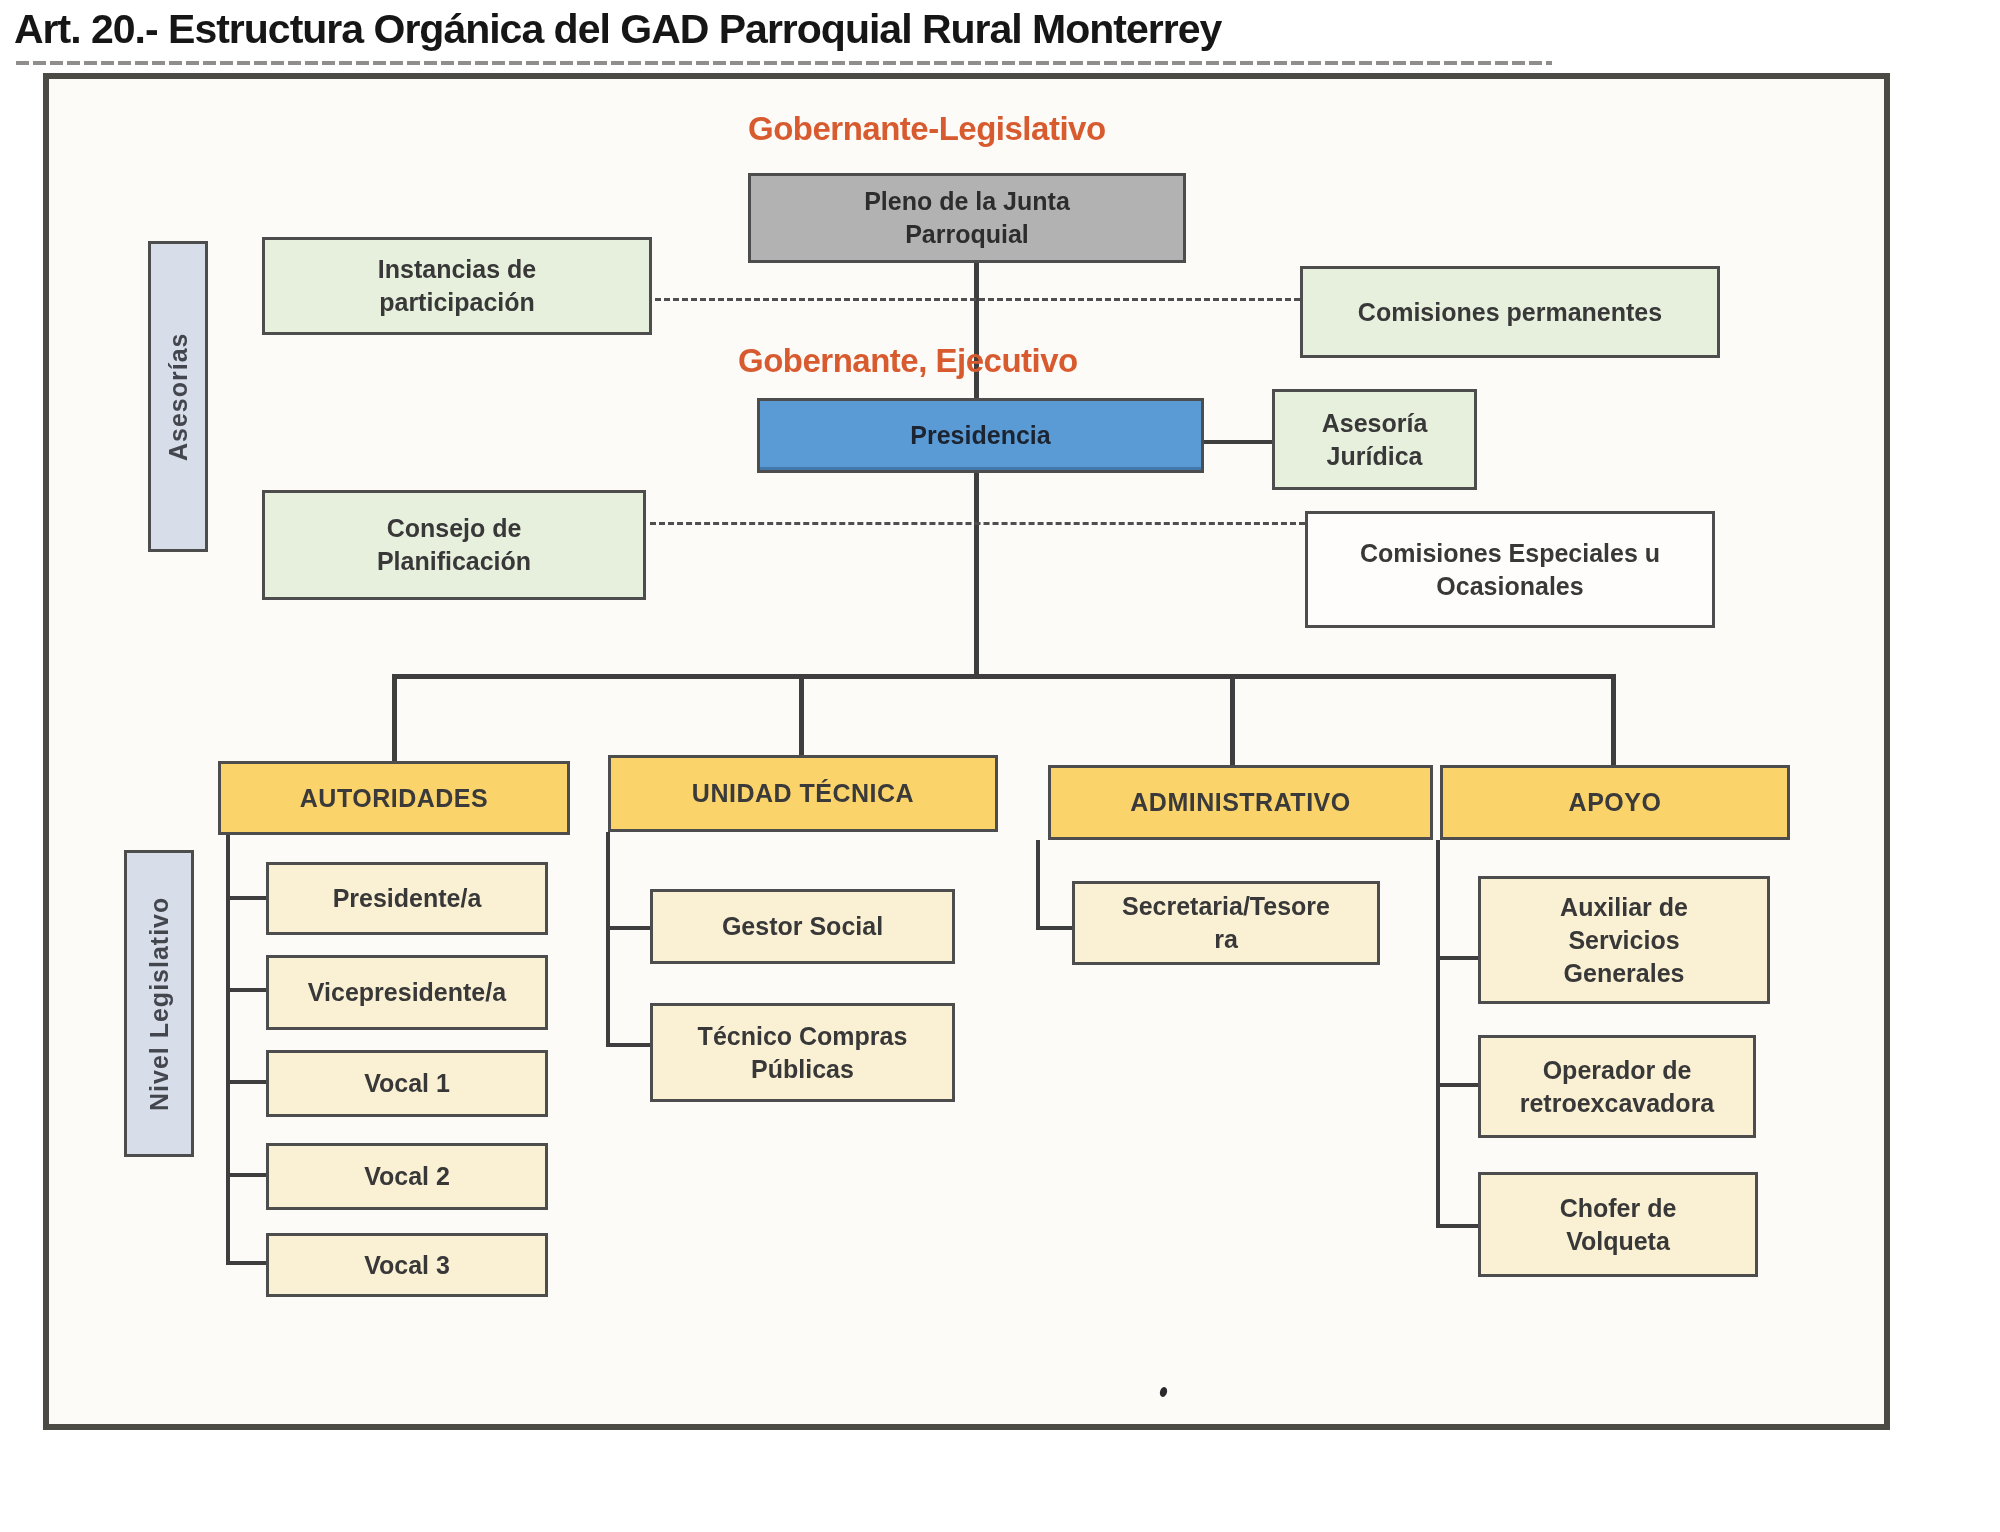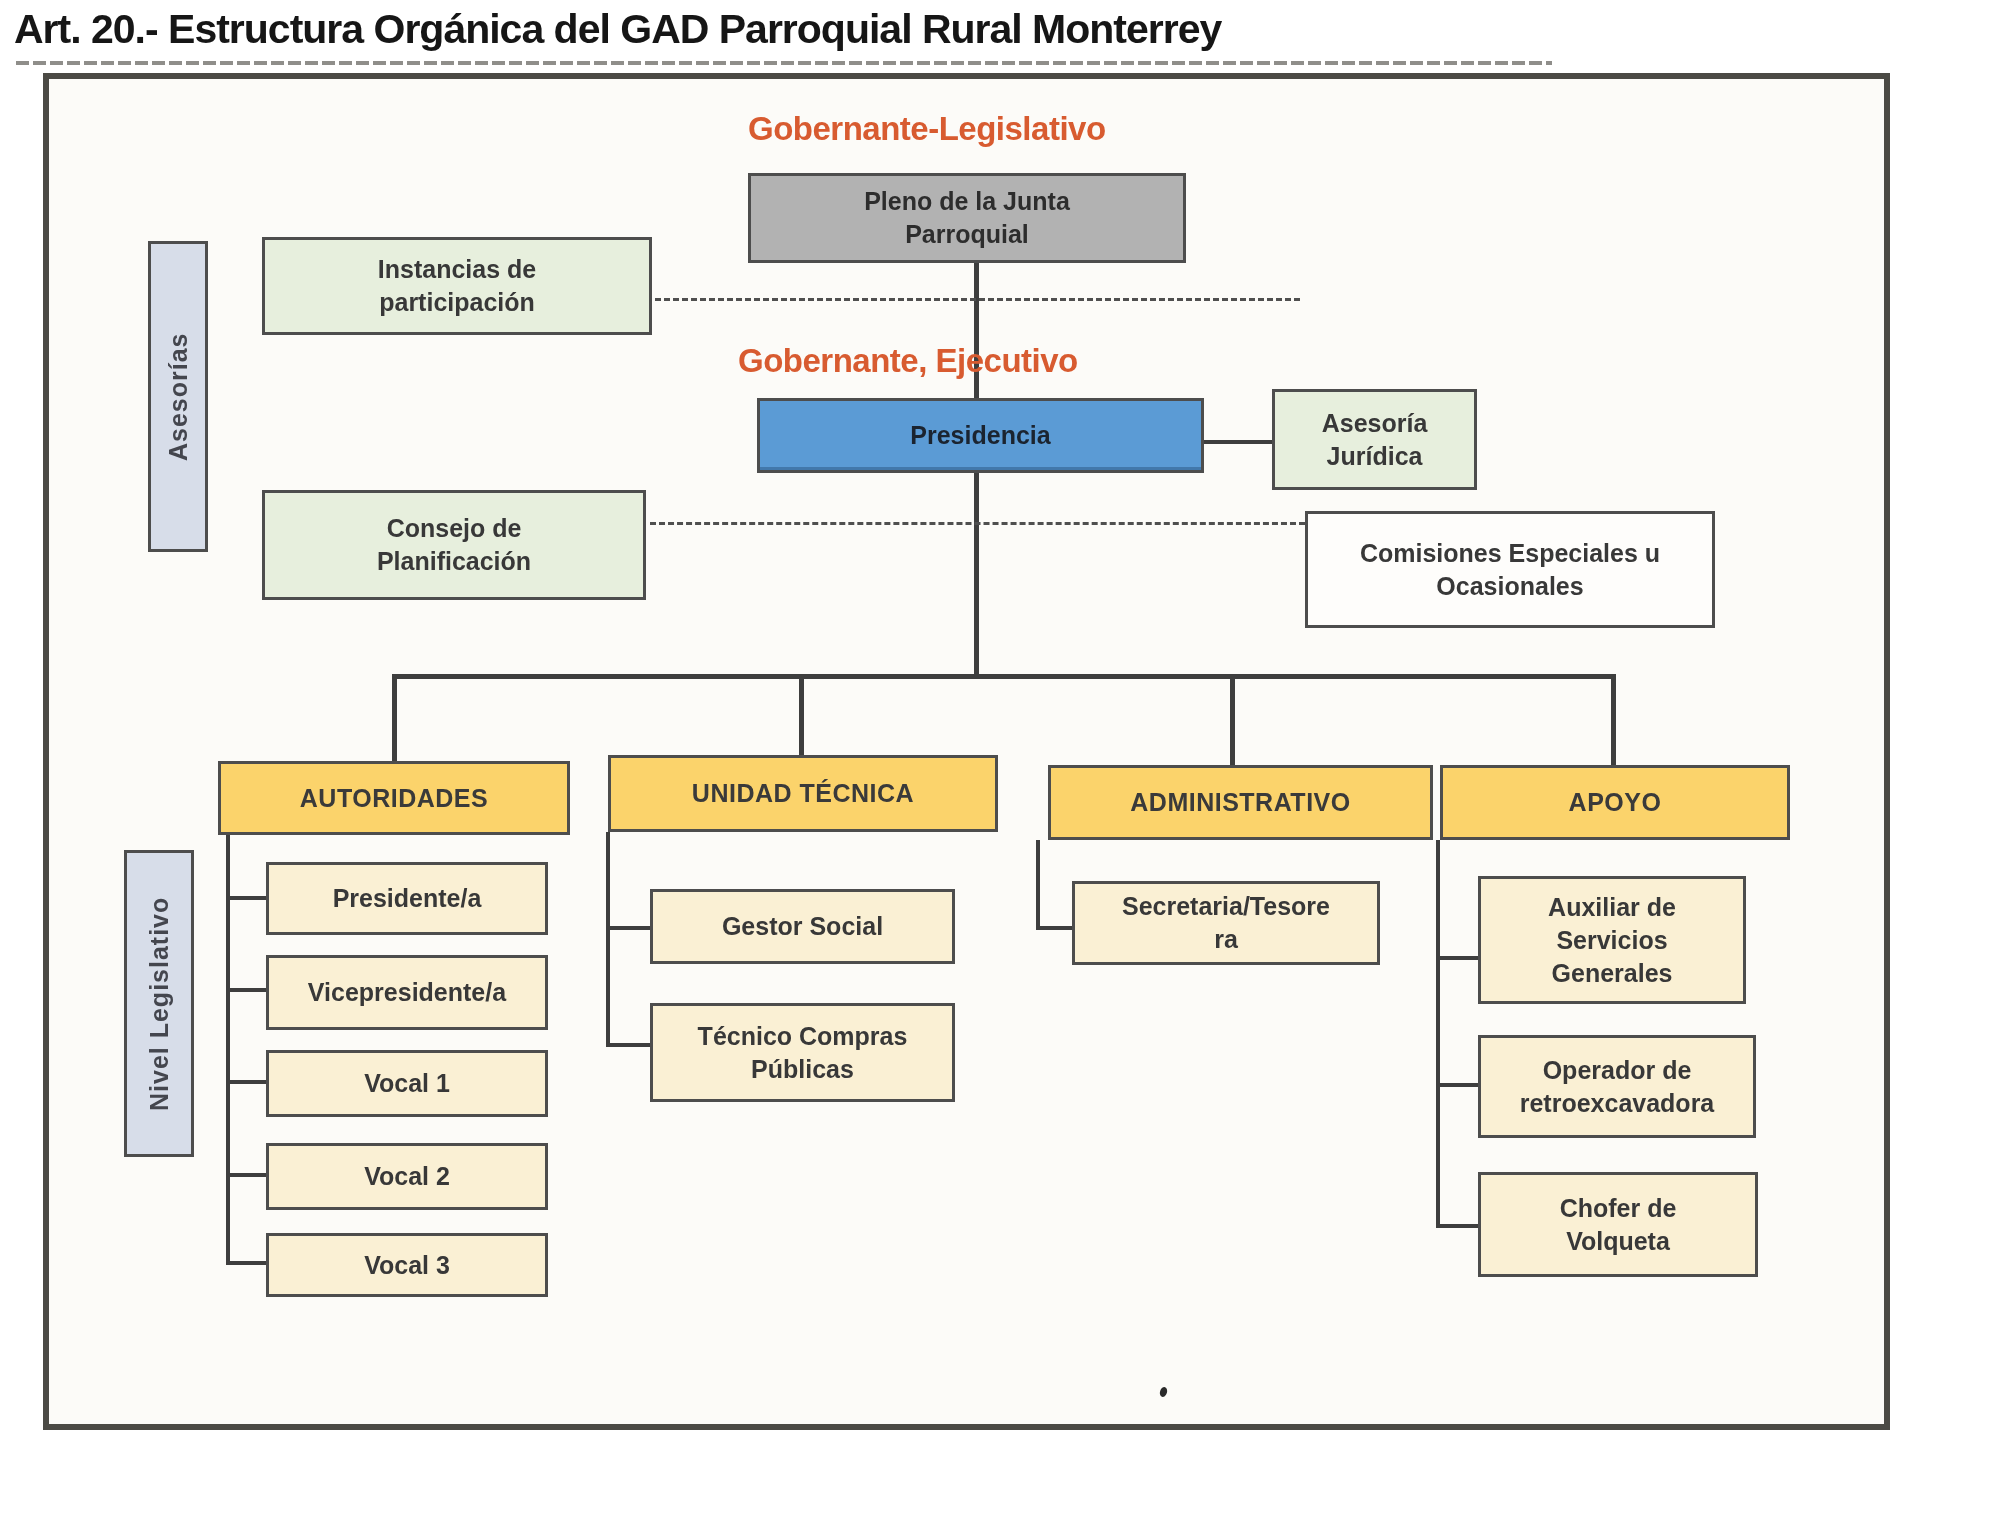--- a/index.html
+++ b/index.html
@@ -86,20 +86,21 @@
   <div class="line" style="left:1438px;top:956px;width:40px;height:4px;"></div>
   <div class="line" style="left:1438px;top:1083px;width:40px;height:4px;"></div>
   <div class="line" style="left:1438px;top:1224px;width:40px;height:4px;"></div>
 
   <div class="accent-label" style="left:748px;top:110px;width:438px;">Gobernante-Legislativo</div>
   <div class="accent-label" style="left:738px;top:342px;width:460px;">Gobernante, Ejecutivo</div>
 
   <div class="node gray" style="left:748px;top:173px;width:438px;height:90px;padding:0 80px;">Pleno de la Junta Parroquial</div>
   <div class="node vlabel" style="left:148px;top:241px;width:60px;height:311px;">Asesorías</div>
   <div class="node green" style="left:262px;top:237px;width:390px;height:98px;padding:0 60px;">Instancias de participación</div>
+  <div class="node green" style="left:1300px;top:266px;width:420px;height:92px;">Comisiones permanentes</div>
   <div class="node blue" style="left:757px;top:398px;width:447px;height:75px;">Presidencia</div>
   <div class="node green" style="left:1272px;top:389px;width:205px;height:101px;padding:0 30px;">Asesoría Jurídica</div>
   <div class="node green" style="left:262px;top:490px;width:384px;height:110px;padding:0 70px;">Consejo de Planificación</div>
   <div class="node white" style="left:1305px;top:511px;width:410px;height:117px;padding:0 40px;">Comisiones Especiales u Ocasionales</div>
 
   <div class="node yellow" style="left:218px;top:761px;width:352px;height:74px;">AUTORIDADES</div>
   <div class="node yellow" style="left:608px;top:755px;width:390px;height:77px;">UNIDAD TÉCNICA</div>
   <div class="node yellow" style="left:1040px;top:765px;width:385px;height:75px;margin-left:8px;">ADMINISTRATIVO</div>
   <div class="node yellow" style="left:1440px;top:765px;width:350px;height:75px;">APOYO</div>
 
@@ -109,19 +110,19 @@
   <div class="node cream" style="left:266px;top:955px;width:282px;height:75px;text-align:center;">Vicepresidente/a</div>
   <div class="node cream" style="left:266px;top:1050px;width:282px;height:67px;">Vocal 1</div>
   <div class="node cream" style="left:266px;top:1143px;width:282px;height:67px;">Vocal 2</div>
   <div class="node cream" style="left:266px;top:1233px;width:282px;height:64px;">Vocal 3</div>
 
   <div class="node cream" style="left:650px;top:889px;width:305px;height:75px;">Gestor Social</div>
   <div class="node cream" style="left:650px;top:1003px;width:305px;height:99px;padding:0 20px;">Técnico Compras Públicas</div>
 
   <div class="node cream breakall" style="left:1072px;top:881px;width:308px;height:84px;padding:0 45px;">Secretaria/Tesorera</div>
 
-  <div class="node cream" style="left:1478px;top:876px;width:268px;height:128px;padding:0 45px;">Auxiliar de Servicios Generales</div>
+  <div class="node cream" style="left:1478px;top:876px;width:292px;height:128px;padding:0 45px;">Auxiliar de Servicios Generales</div>
   <div class="node cream" style="left:1478px;top:1035px;width:278px;height:103px;padding:0 18px;">Operador de retroexcavadora</div>
   <div class="node cream" style="left:1478px;top:1172px;width:280px;height:105px;padding:0 55px;">Chofer de Volqueta</div>
 
   <div class="speck" style="left:1160px;top:1387px;"></div>
 
 </div>
 
 </body></html>

